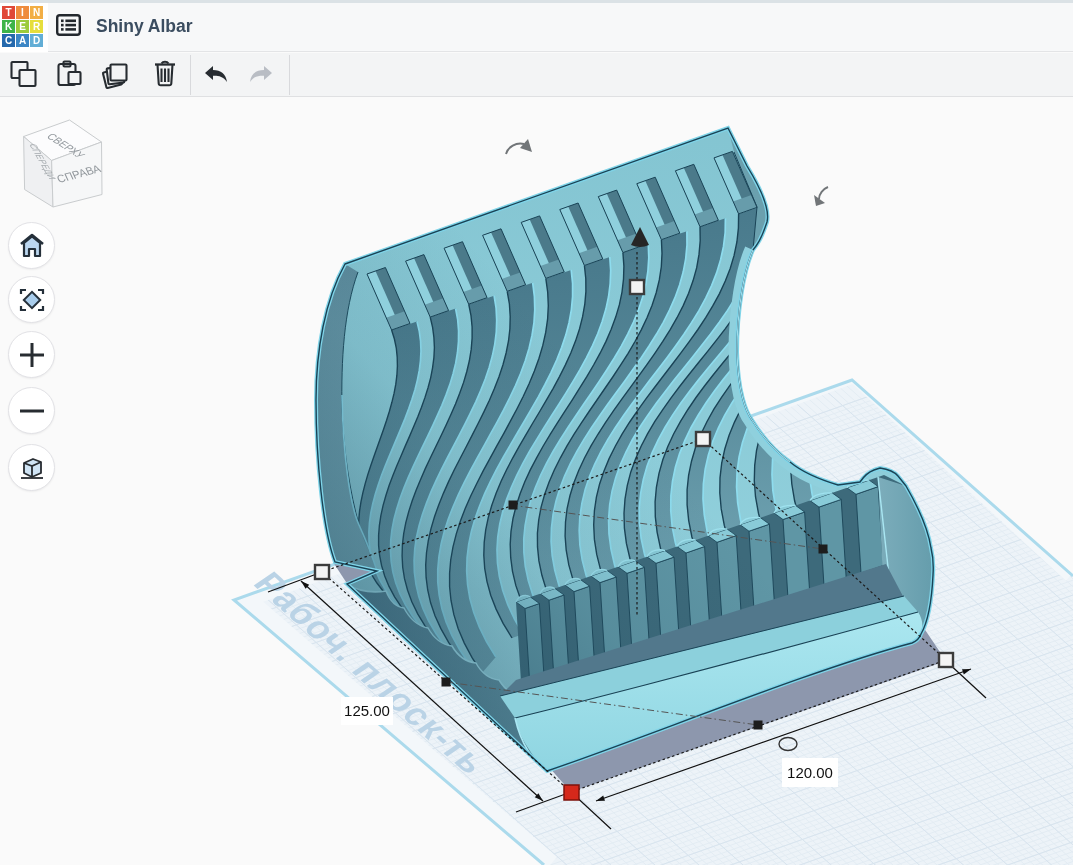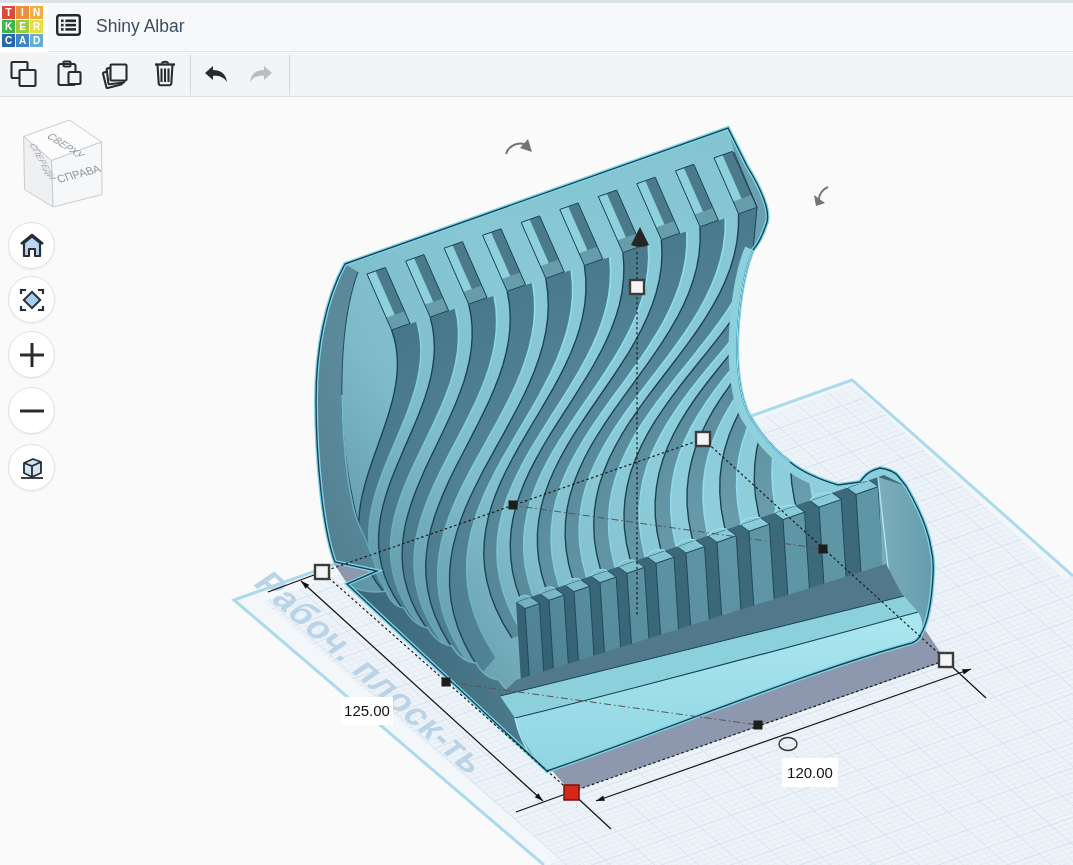--- a/index.html
+++ b/index.html
@@ -722,21 +722,21 @@
     <rect x="1.2" y="1.2" width="22.6" height="19.6" rx="2.5" fill="none" stroke="#23282e" stroke-width="2.4"></rect>
     <g fill="#23282e">
       <rect x="5" y="5.5" width="2.6" height="2.6"></rect>
       <rect x="5" y="9.8" width="2.6" height="2.6"></rect>
       <rect x="5" y="14.1" width="2.6" height="2.6"></rect>
       <rect x="9.4" y="5.5" width="10.6" height="2.6"></rect>
       <rect x="9.4" y="9.8" width="10.6" height="2.6"></rect>
       <rect x="9.4" y="14.1" width="10.6" height="2.6"></rect>
     </g>
   </svg>
-<div style="position:absolute;left:96px;top:16px;font-size:17.5px;font-weight:normal;color:#3b4d60">Shiny Albar</div>
+<div style="position:absolute;left:96px;top:16px;font-size:17.5px;font-weight:bold;color:#3b4d60">Shiny Albar</div>
 <div style="position:absolute;left:10px;top:60px"><svg width="28" height="28" viewBox="0 0 28 28">
       <rect x="1.5" y="2" width="16" height="16" rx="1" fill="none" stroke="#272c31" stroke-width="2.1"></rect>
       <rect x="9.5" y="10" width="16" height="16" rx="1" fill="#f3f4f5" stroke="#272c31" stroke-width="2.1"></rect>
     </svg></div>
 <div style="position:absolute;left:55px;top:60px"><svg width="28" height="28" viewBox="0 0 28 28">
       <rect x="3.5" y="4" width="17" height="21" rx="2" fill="none" stroke="#272c31" stroke-width="2.1"></rect>
       <rect x="8.5" y="1.5" width="7" height="5" rx="1" fill="none" stroke="#272c31" stroke-width="2.1"></rect>
       <rect x="13.5" y="12" width="12" height="12" rx="1" fill="#f3f4f5" stroke="#272c31" stroke-width="2.1"></rect>
     </svg></div>
 <div style="position:absolute;left:101px;top:60px"><svg width="30" height="30" viewBox="0 0 30 30">

